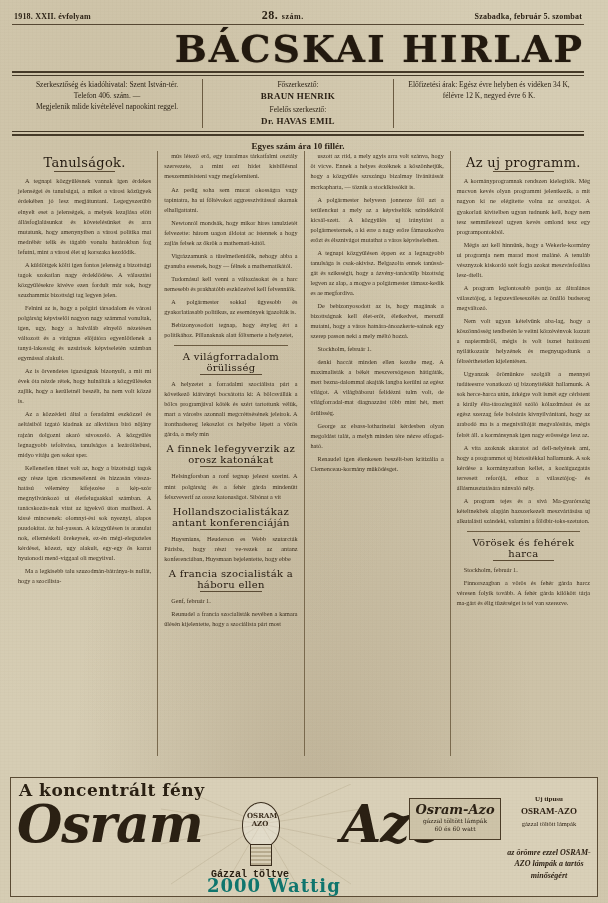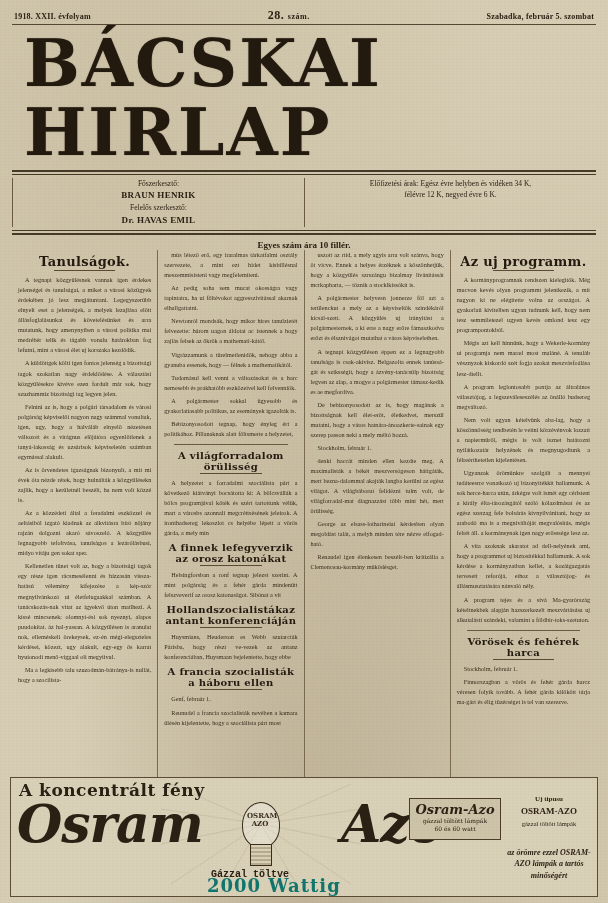--- a/index.html
+++ b/index.html
@@ -29,42 +29,42 @@
     pointer-events: none;
     opacity: 0.35;
     background-image:
       repeating-linear-gradient(0deg, rgba(90,72,45,0.05) 0 1px, rgba(0,0,0,0) 1px 3px),
       repeating-linear-gradient(90deg, rgba(90,72,45,0.04) 0 1px, rgba(0,0,0,0) 1px 4px);
   }
 
   
   .masthead {
     position: relative;
-    padding: 6px 12px 0 12px;
+    padding: 6px 24px 0 12px;
   }
   .mast-top {
     display: flex;
     justify-content: space-between;
     align-items: baseline;
     font-size: 8px;
     font-weight: bold;
     letter-spacing: 0.2px;
     padding: 2px 2px 1px 2px;
     border-bottom: 1px solid #554733;
   }
   .mast-top .issue {
     font-size: 12px;
     letter-spacing: 0.5px;
   }
   .mast-top .issue small { font-size: 8px; font-weight: bold; }
   .mast-title {
-    text-align: left;
-    font-family: "DejaVu Serif", serif;
-    font-weight: bold;
-    font-size: 66px;
+    text-align: right;
+    font-family: "DejaVu Serif", serif;
+    font-weight: bold;
+    font-size: 38px;
     line-height: 1.05;
     letter-spacing: 2px;
     margin: 4px 0 2px 12px;
     color: #22190f;
     text-shadow: 0 0 1px rgba(40,28,14,0.6);
   }
   .mast-rule {
     border-top: 2px solid #453a28;
     border-bottom: 1px solid #453a28;
     height: 2px;
@@ -104,21 +104,21 @@
     flex: 1;
     padding: 0 6px;
     overflow: hidden;
   }
   .col.c1, .col.c2, .col.c3 { border-right: 1px solid #7a6a4e; }
   .col.c4 { }
 
   h2.head {
     text-align: center;
     font-family: "DejaVu Serif", serif;
-    font-weight: bold;
+    font-weight: normal;
     font-size: 13px;
     margin: 4px 0 1px 0;
     letter-spacing: 0.3px;
     color: #241a10;
   }
   h2.head.sm { font-size: 10px; }
   h2.head.xs { font-size: 10px; }
   .head-rule {
     width: 46%;
     margin: 0 auto 4px auto;
@@ -282,20 +282,25 @@
         <span>28.</span>
         <small>szám.</small>
       </span>
       <span>Szabadka, február 5. szombat</span>
     </div>
 
     <div class="mast-title">BÁCSKAI HIRLAP</div>
     <div class="mast-rule"></div>
 
     <div class="mast-info">
+      <div>
+        <div>Szerkesztőség és kiadóhivatal: Szent István-tér.</div>
+        <div>Telefon 406. szám. —</div>
+        <div>Megjelenik mlide kivételével napookint reggel.</div>
+      </div>
       <div class="mid">
         <div>Főszerkesztő:</div>
         <div class="big">BRAUN HENRIK</div>
         <div>Felelős szerkesztő:</div>
         <div class="big">Dr. HAVAS EMIL</div>
       </div>
       <div>
         <div>Előfizetési árak: Egész évre helyben és vidéken 34 K,</div>
         <div>félévre 12 K, negyed évre 6 K.</div>
       </div>

